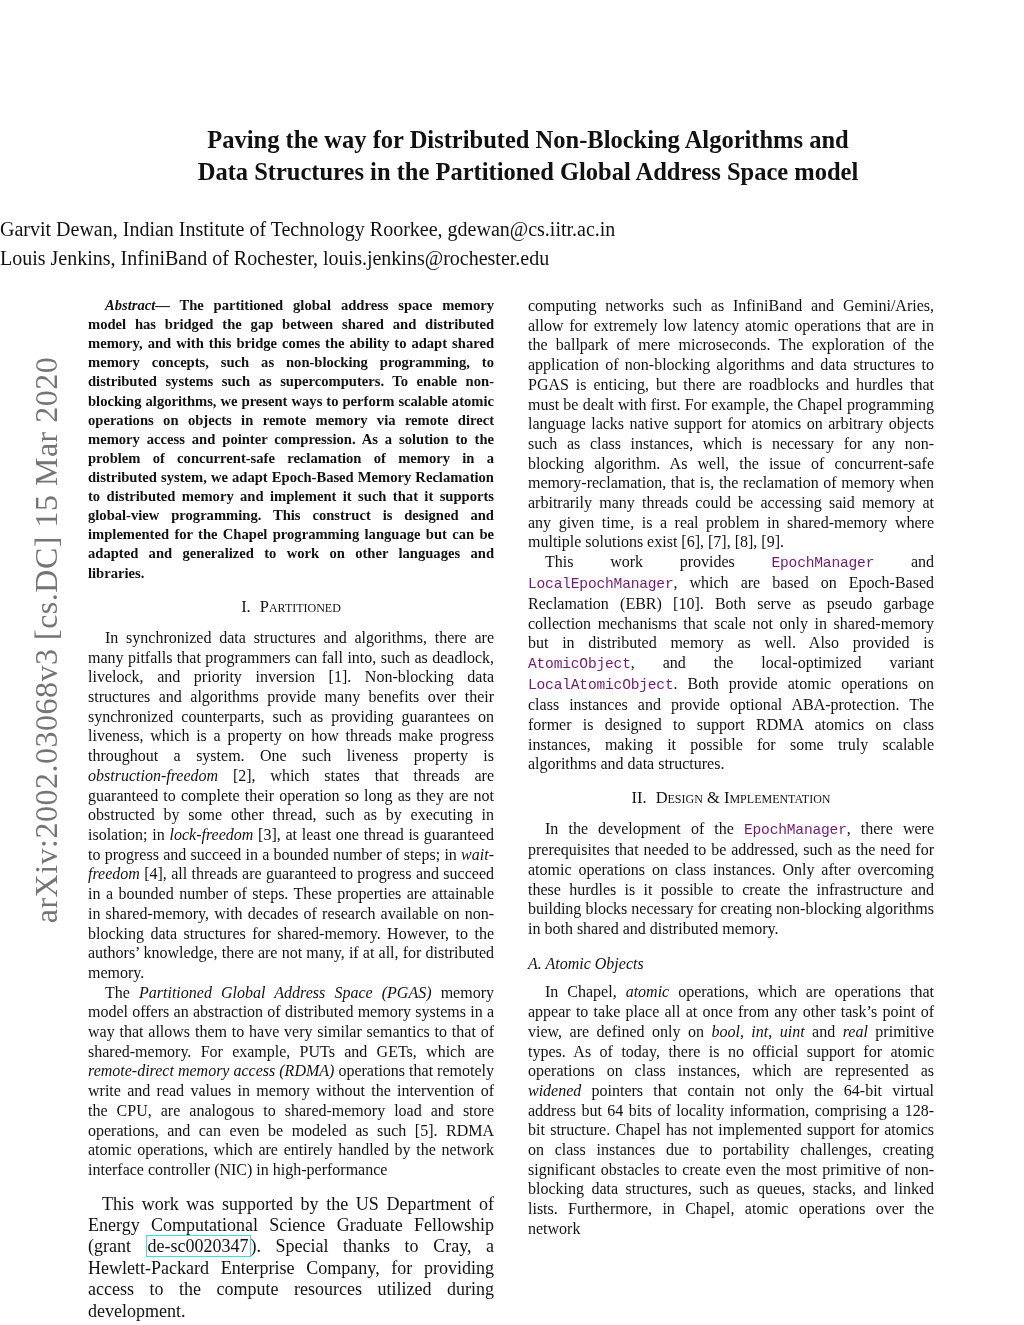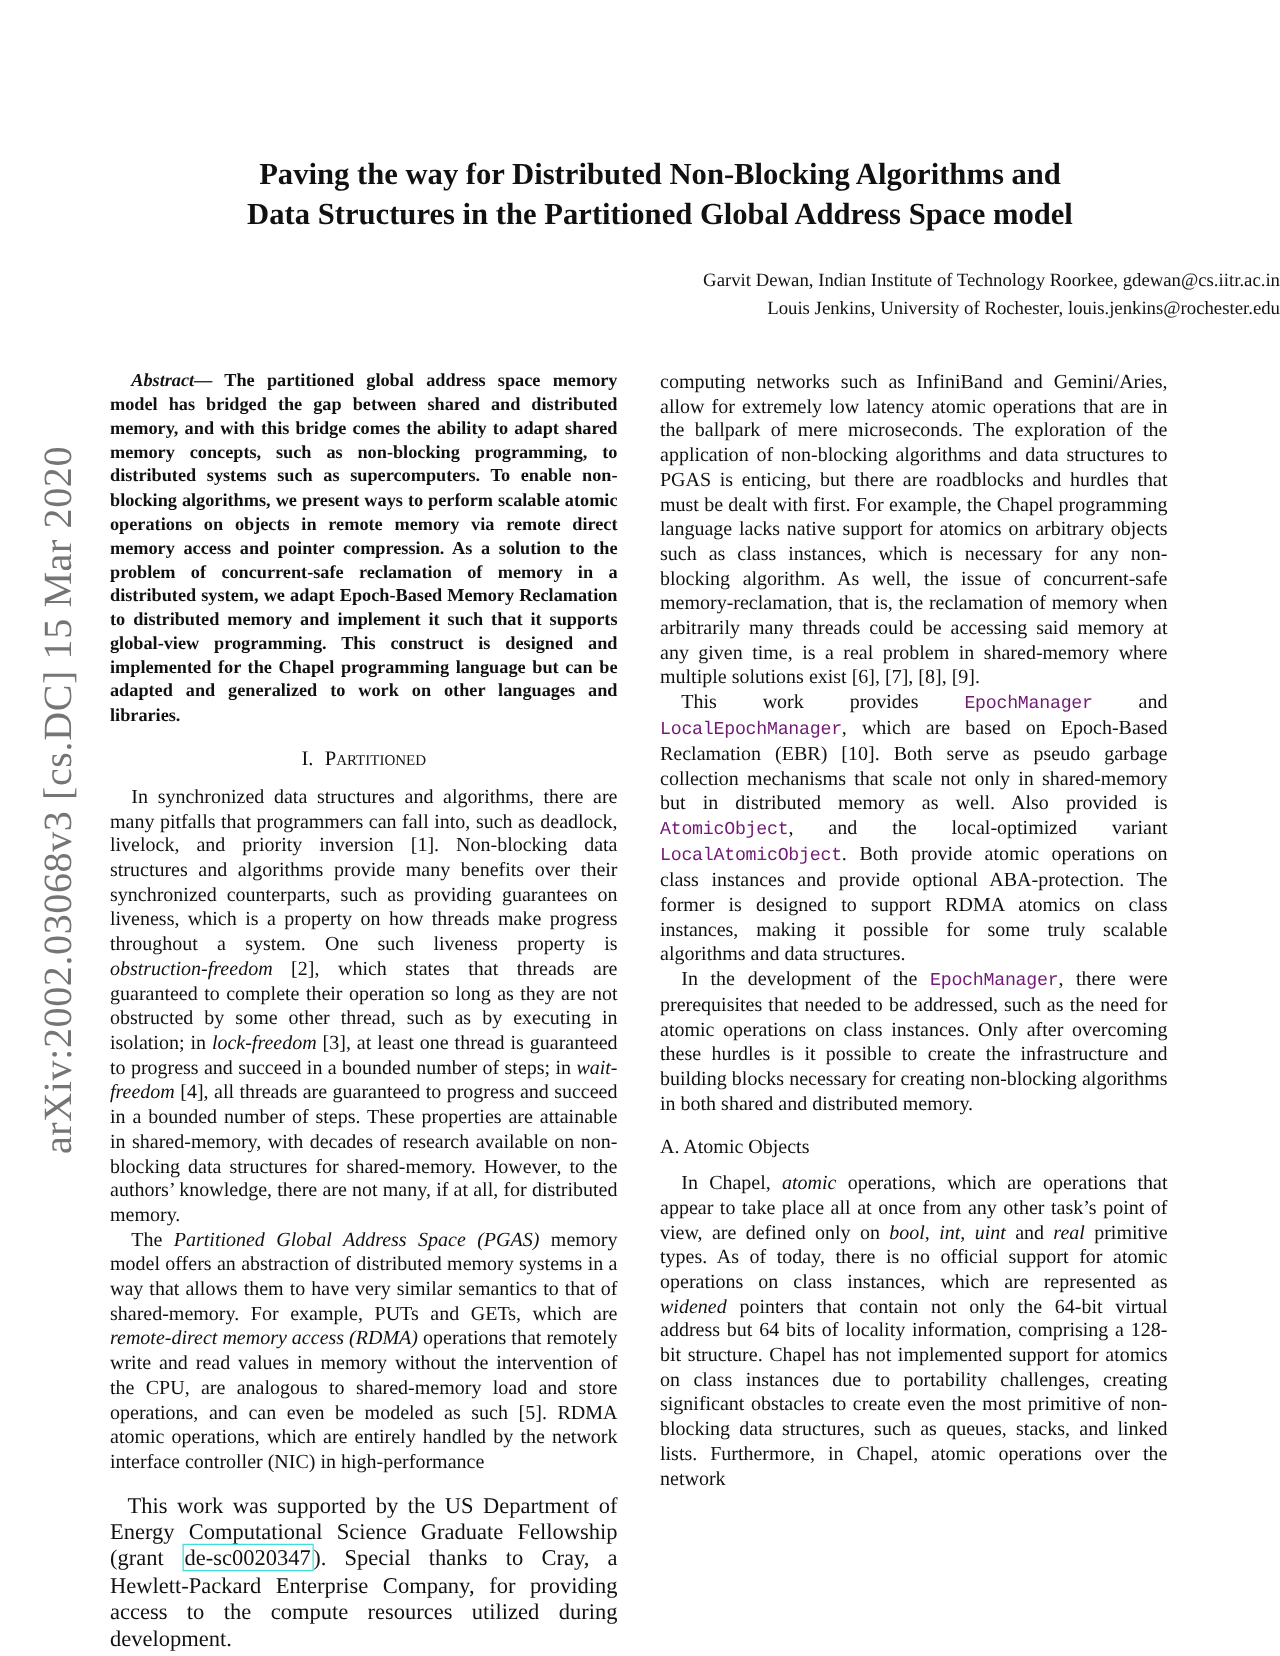--- a/index.html
+++ b/index.html
@@ -25,22 +25,22 @@
   }
   .title-block {
     position:absolute; top:124px; left:16px; width:100%;
     text-align:center;
     font-weight:bold;
     font-size:24.5px;
     line-height:1.3;
   }
   .authors-block {
     position:absolute; top:215px; left:0; width:100%;
-    text-align:right;
-    font-size:15px;
+    text-align:left;
+    font-size:20px;
     line-height:1.45;
   }
   .columns {
     position:absolute; left:88px; top:296px; width:846px;
     display:flex; gap:34px;
   }
   .col {
     width:411.5px;
     font-size:16px;
     line-height:1.232;
@@ -57,20 +57,21 @@
   .abstract-label { font-style:italic; }
   .sec-heading {
     text-align:center;
     font-variant:small-caps;
     font-weight:normal;
     font-size:16.5px;
     margin:14px 0 11px 0;
   }
   .sec-num { margin-right:9px; }
   .subsec-heading {
+    font-style:italic;
     font-weight:normal;
     font-size:16px;
     margin:15px 0 9px 0;
   }
   .footnote {
     margin-top:14px;
     font-size:18px;
     line-height:1.19;
     text-align:justify;
     text-indent:14px;
@@ -95,40 +96,41 @@
 
   <div class="watermark">arXiv:2002.03068v3  [cs.DC]  15 Mar 2020</div>
 
   <div class="title-block">
     <div>Paving the way for Distributed Non-Blocking Algorithms and</div>
     <div>Data Structures in the Partitioned Global Address Space model</div>
   </div>
 
   <div class="authors-block">
     <div>Garvit Dewan, Indian Institute of Technology Roorkee, gdewan@cs.iitr.ac.in</div>
-    <div>Louis Jenkins, University of Rochester, louis.jenkins@rochester.edu</div>
+    <div>Louis Jenkins, InfiniBand of Rochester, louis.jenkins@rochester.edu</div>
   </div>
 
   <div class="columns">
 
     <div class="col">
       <p class="abstract"><span class="abstract-label">Abstract</span><span>— The partitioned global address space memory model has bridged the gap between shared and distributed memory, and with this bridge comes the ability to adapt shared memory concepts, such as non-blocking programming, to distributed systems such as supercomputers. To enable non-blocking algorithms, we present ways to perform scalable atomic operations on objects in remote memory via remote direct memory access and pointer compression. As a solution to the problem of concurrent-safe reclamation of memory in a distributed system, we adapt Epoch-Based Memory Reclamation to distributed memory and implement it such that it supports global-view programming. This construct is designed and implemented for the Chapel programming language but can be adapted and generalized to work on other languages and libraries.</span></p>
 
       <h2 class="sec-heading"><span class="sec-num">I.</span><span>Partitioned</span></h2>
 
       <p class="para indent"><span class="sg-n">In synchronized data structures and algorithms, there are many pitfalls that programmers can fall into, such as deadlock, livelock, and priority inversion [1]. Non-blocking data structures and algorithms provide many benefits over their synchronized counterparts, such as providing guarantees on liveness, which is a property on how threads make progress throughout a system. One such liveness property is </span><span class="sg-i">obstruction-freedom</span><span class="sg-n"> [2], which states that threads are guaranteed to complete their operation so long as they are not obstructed by some other thread, such as by executing in isolation; in </span><span class="sg-i">lock-freedom</span><span class="sg-n"> [3], at least one thread is guaranteed to progress and succeed in a bounded number of steps; in </span><span class="sg-i">wait-freedom</span><span class="sg-n"> [4], all threads are guaranteed to progress and succeed in a bounded number of steps. These properties are attainable in shared-memory, with decades of research available on non-blocking data structures for shared-memory. However, to the authors’ knowledge, there are not many, if at all, for distributed memory.</span></p>
       <p class="para indent"><span class="sg-n">The </span><span class="sg-i">Partitioned Global Address Space (PGAS)</span><span class="sg-n"> memory model offers an abstraction of distributed memory systems in a way that allows them to have very similar semantics to that of shared-memory. For example, PUTs and GETs, which are </span><span class="sg-i">remote-direct memory access (RDMA)</span><span class="sg-n"> operations that remotely write and read values in memory without the intervention of the CPU, are analogous to shared-memory load and store operations, and can even be modeled as such [5]. RDMA atomic operations, which are entirely handled by the network interface controller (NIC) in high-performance</span></p>
 
       <p class="footnote"><span class="sg-n">This work was supported by the US Department of Energy Computational Science Graduate Fellowship (grant </span><span class="sg-l">de-sc0020347</span><span class="sg-n">). Special thanks to Cray, a Hewlett-Packard Enterprise Company, for providing access to the compute resources utilized during development.</span></p>
     </div>
 
     <div class="col">
       <p class="para"><span class="sg-n">computing networks such as InfiniBand and Gemini/Aries, allow for extremely low latency atomic operations that are in the ballpark of mere microseconds. The exploration of the application of non-blocking algorithms and data structures to PGAS is enticing, but there are roadblocks and hurdles that must be dealt with first. For example, the Chapel programming language lacks native support for atomics on arbitrary objects such as class instances, which is necessary for any non-blocking algorithm. As well, the issue of concurrent-safe memory-reclamation, that is, the reclamation of memory when arbitrarily many threads could be accessing said memory at any given time, is a real problem in shared-memory where multiple solutions exist [6], [7], [8], [9].</span></p>
       <p class="para indent"><span class="sg-n">This work provides </span><span class="sg-c">EpochManager</span><span class="sg-n"> and </span><span class="sg-c">LocalEpochManager</span><span class="sg-n">, which are based on Epoch-Based Reclamation (EBR) [10]. Both serve as pseudo garbage collection mechanisms that scale not only in shared-memory but in distributed memory as well. Also provided is </span><span class="sg-c">AtomicObject</span><span class="sg-n">, and the local-optimized variant </span><span class="sg-c">LocalAtomicObject</span><span class="sg-n">. Both provide atomic operations on class instances and provide optional ABA-protection. The former is designed to support RDMA atomics on class instances, making it possible for some truly scalable algorithms and data structures.</span></p>
 
+      <h2 class="sec-heading"><span class="sec-num">II.</span><span>Design &amp; Implementation</span></h2>
 
       <p class="para indent"><span class="sg-n">In the development of the </span><span class="sg-c">EpochManager</span><span class="sg-n">, there were prerequisites that needed to be addressed, such as the need for atomic operations on class instances. Only after overcoming these hurdles is it possible to create the infrastructure and building blocks necessary for creating non-blocking algorithms in both shared and distributed memory.</span></p>
 
       <h3 class="subsec-heading">A. Atomic Objects</h3>
 
       <p class="para indent"><span class="sg-n">In Chapel, </span><span class="sg-i">atomic</span><span class="sg-n"> operations, which are operations that appear to take place all at once from any other task’s point of view, are defined only on </span><span class="sg-i">bool</span><span class="sg-n">, </span><span class="sg-i">int</span><span class="sg-n">, </span><span class="sg-i">uint</span><span class="sg-n"> and </span><span class="sg-i">real</span><span class="sg-n"> primitive types. As of today, there is no official support for atomic operations on class instances, which are represented as </span><span class="sg-i">widened</span><span class="sg-n"> pointers that contain not only the 64-bit virtual address but 64 bits of locality information, comprising a 128-bit structure. Chapel has not implemented support for atomics on class instances due to portability challenges, creating significant obstacles to create even the most primitive of non-blocking data structures, such as queues, stacks, and linked lists. Furthermore, in Chapel, atomic operations over the network</span></p>
     </div>
 
   </div>
 </div>

